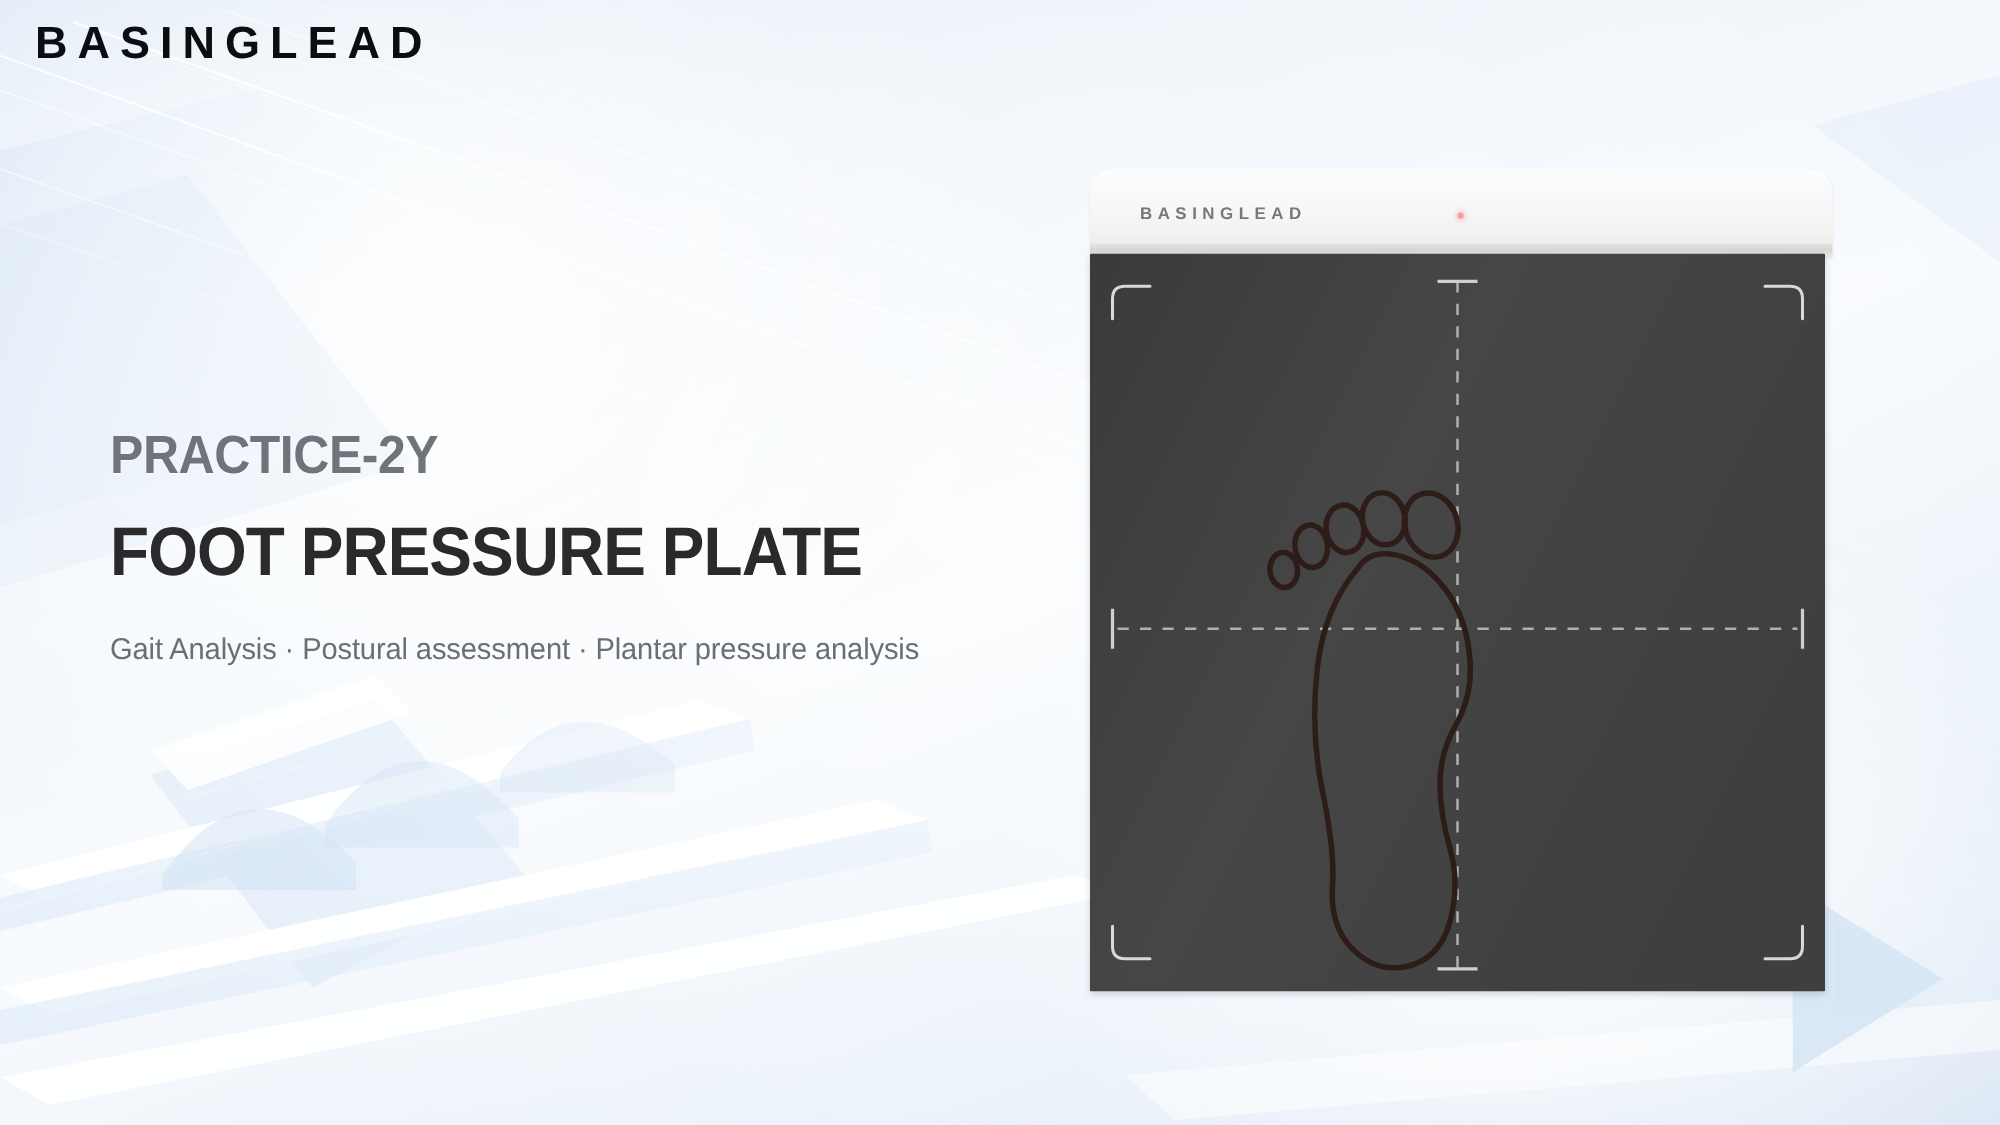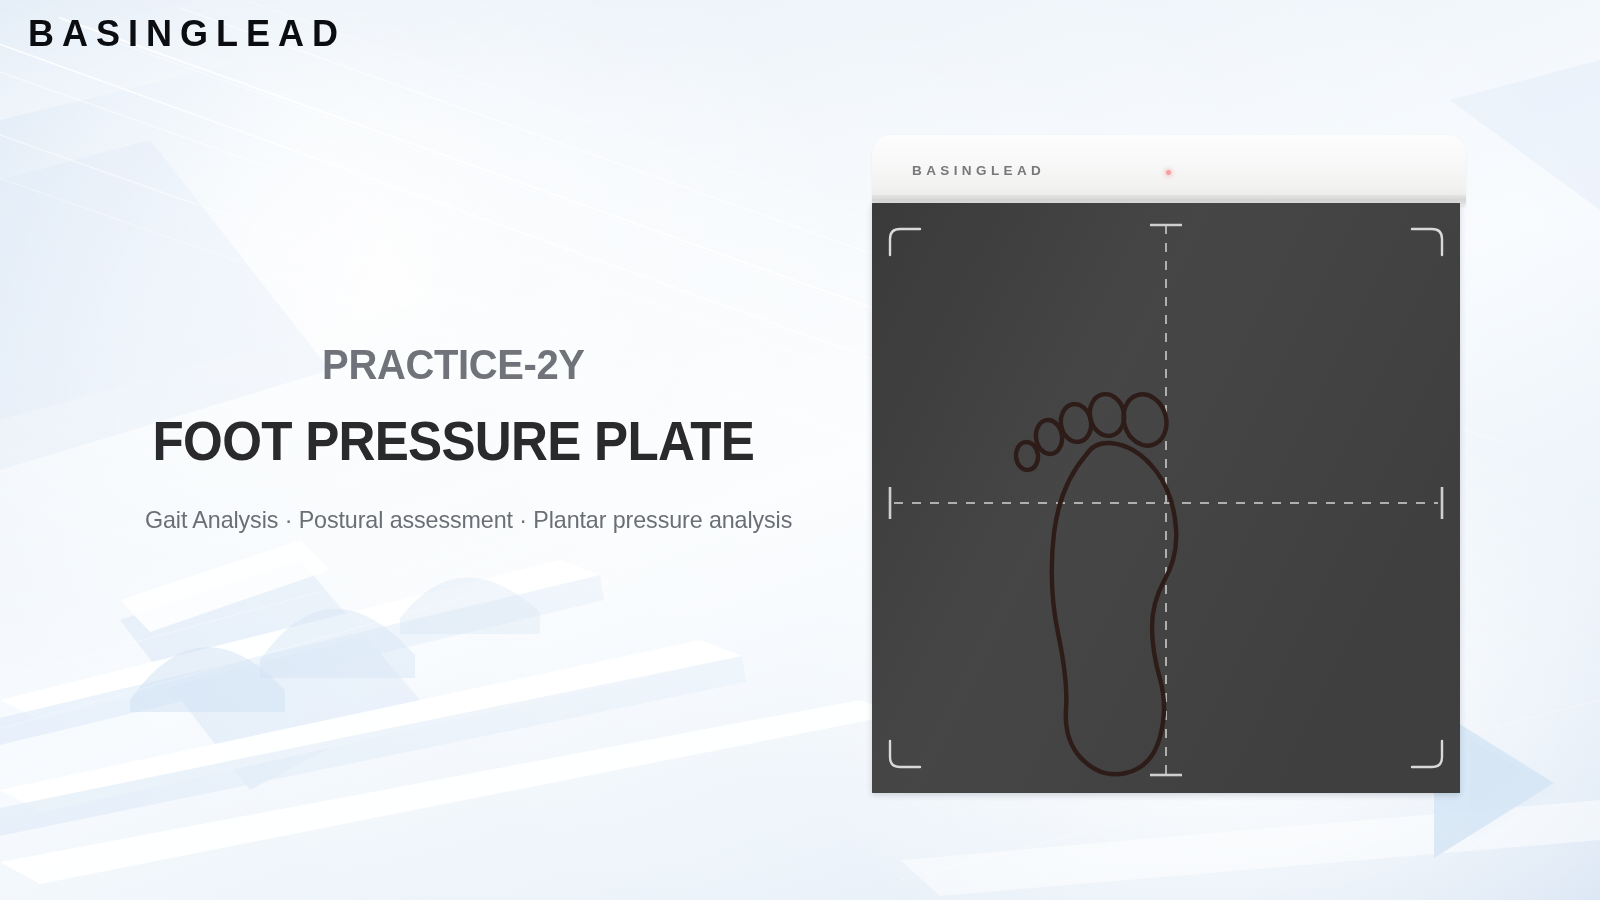--- a/index.html
+++ b/index.html
@@ -33,21 +33,21 @@
     position:absolute; left:28px; top:12px;
     font-size:36px; font-weight:700;
     letter-spacing:8px;
     color:#0b0d10;
     font-family:"Liberation Sans", sans-serif;
     line-height:44px;
     white-space:nowrap;
   }
 
   
-  #copy-block { position:absolute; left:100px; top:338px; width:760px;text-align:center; }
+  #copy-block { position:absolute; left:88px; top:338px; width:760px; }
   #model-name {
     font-size:43px; font-weight:700;
     letter-spacing:-0.4px;
     color:#70747a;
     line-height:52px;
     text-shadow:0 1px 0 rgba(255,255,255,0.85);
     transform:scaleX(0.93); transform-origin:left center;
     white-space:nowrap;
   }
   #product-title {

